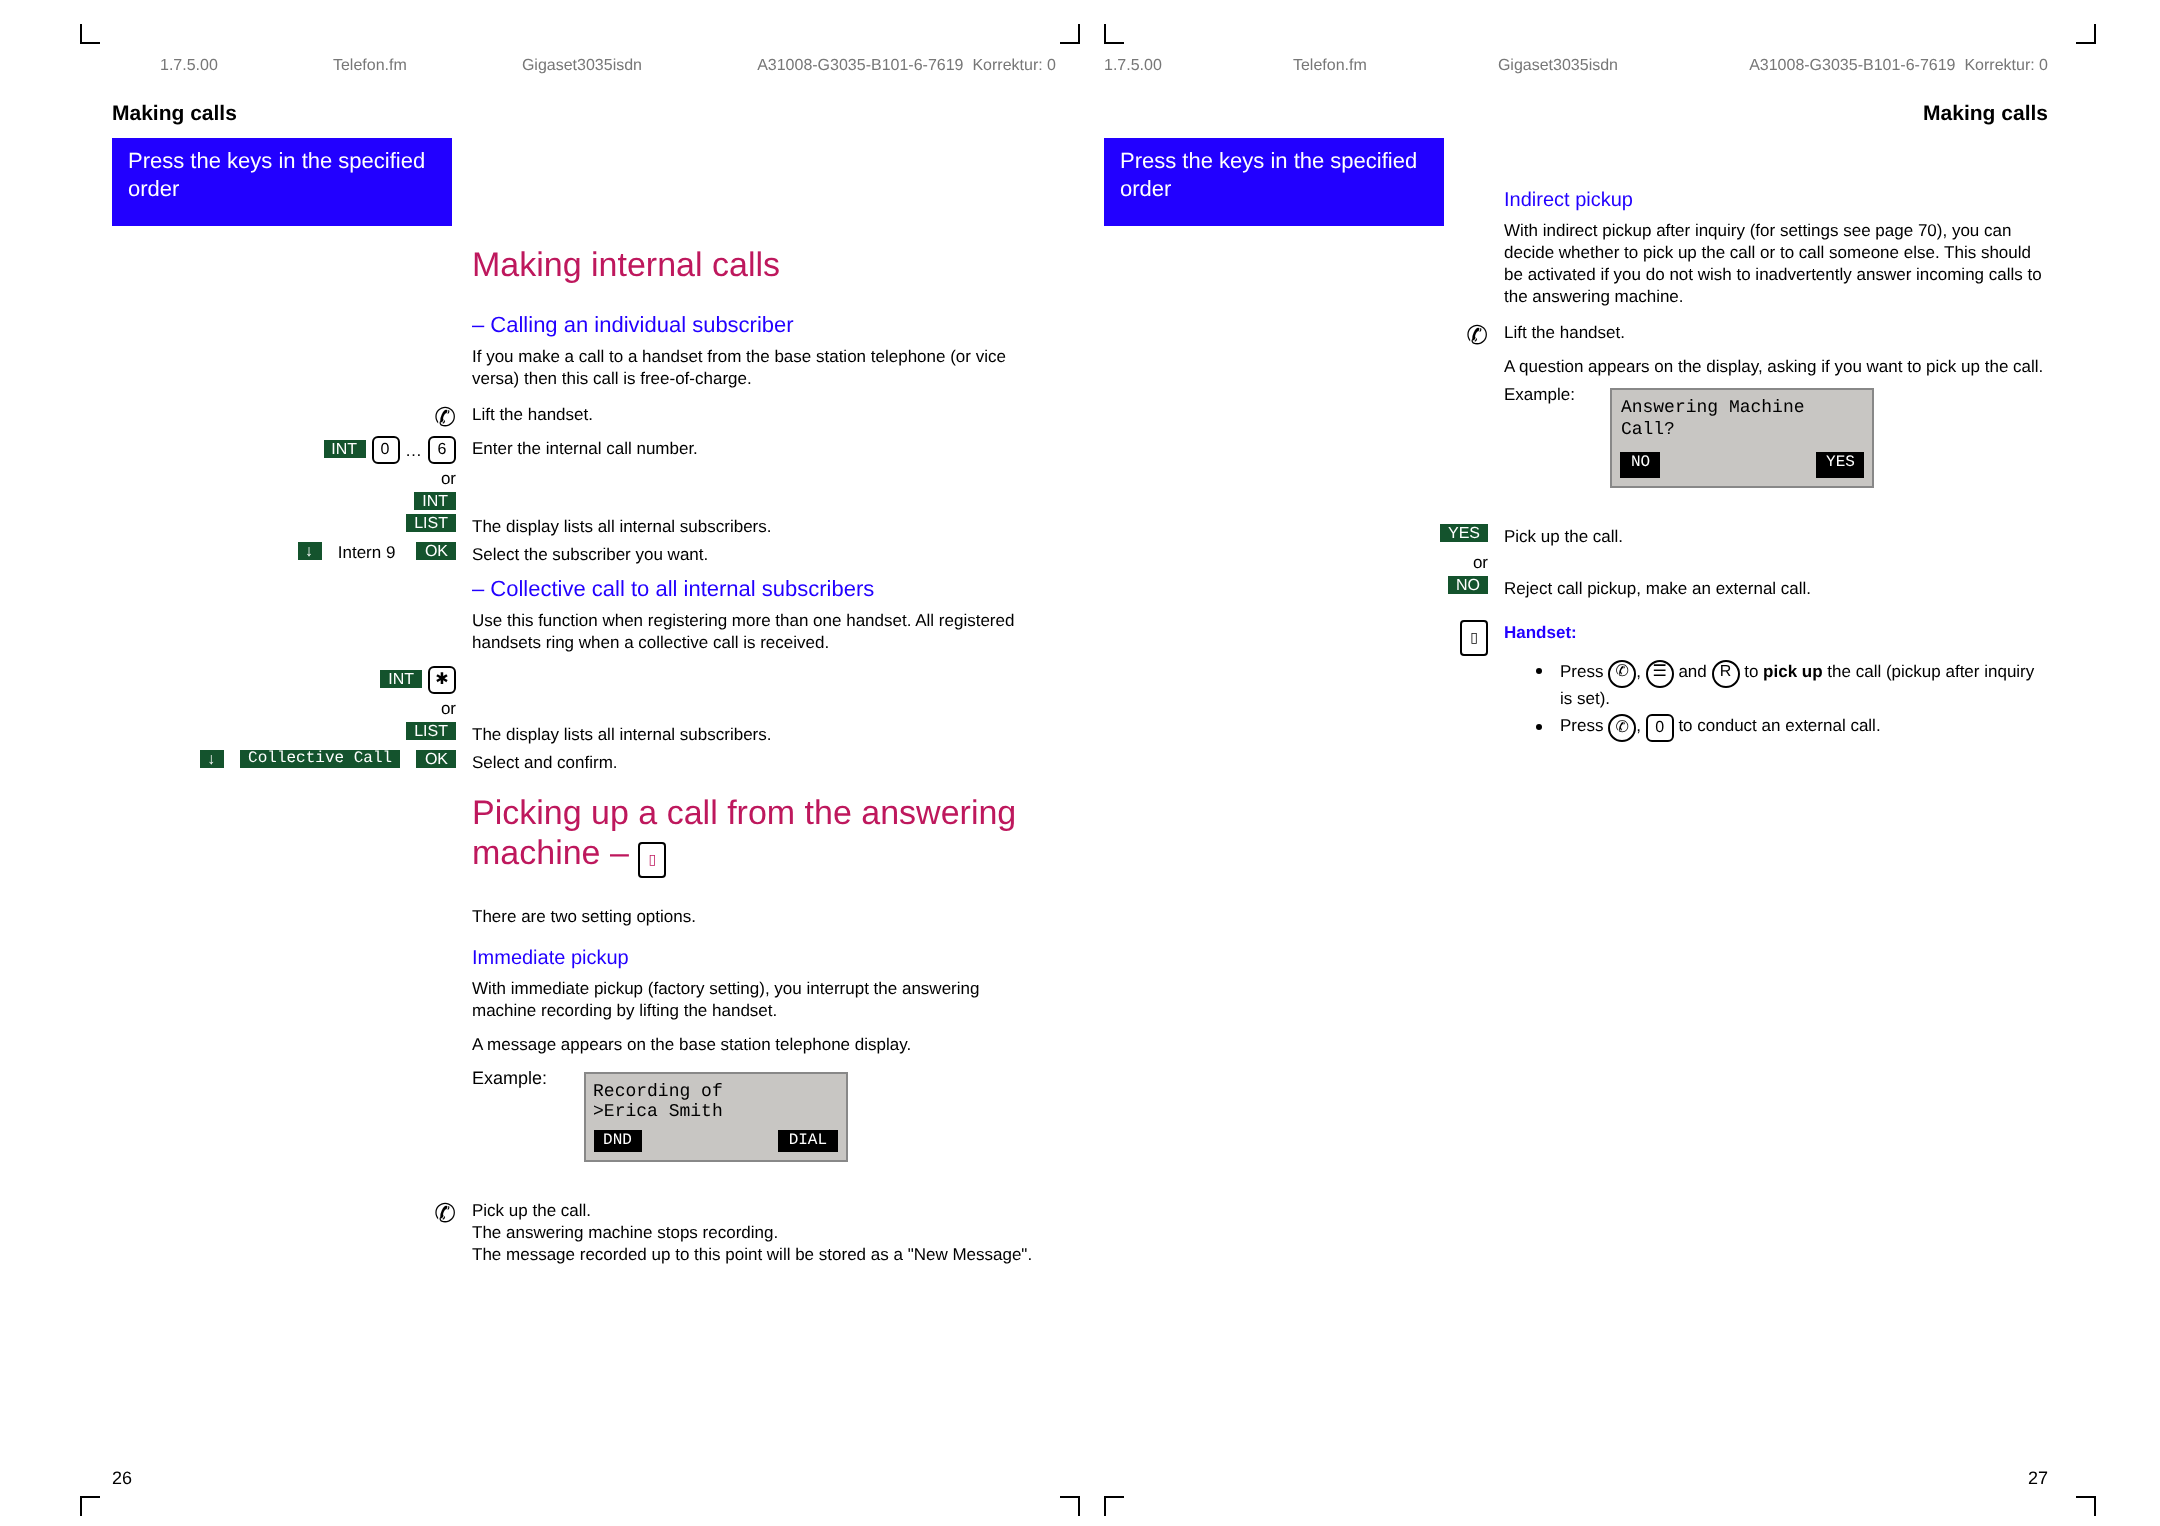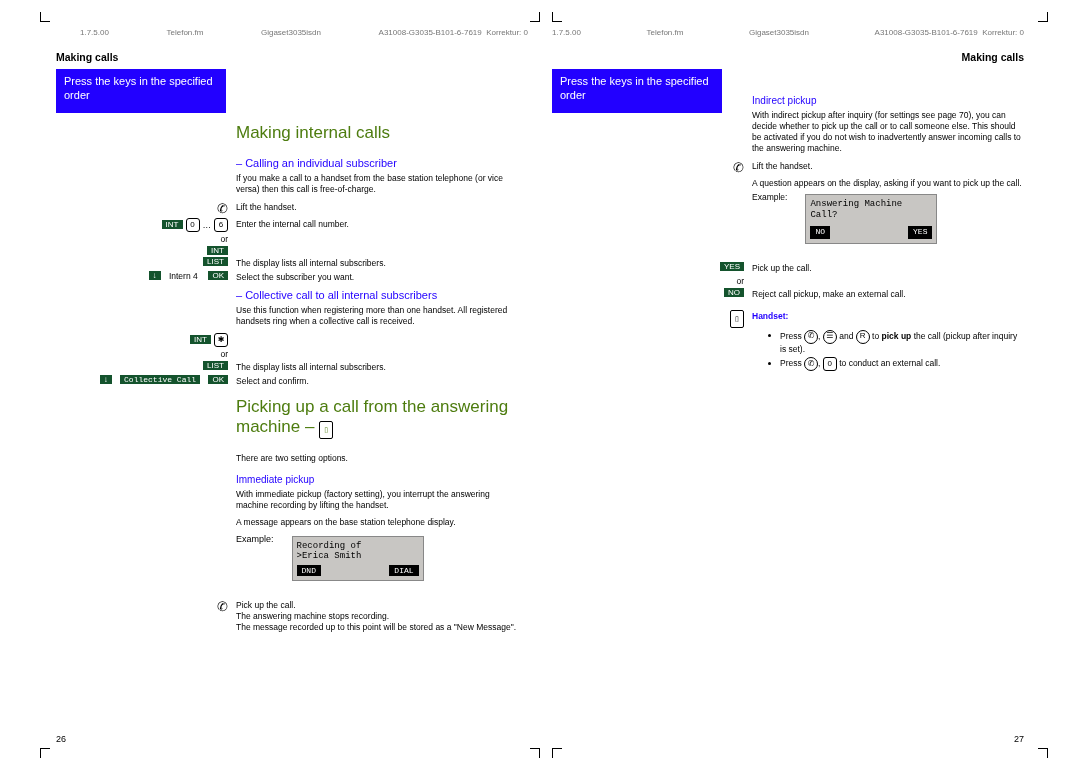--- a/index.html
+++ b/index.html
@@ -36,21 +36,21 @@
     margin-top: 6px;
     background: #2200ff;
     color: #fff;
     padding: 6px 8px 10px 8px;
     width: 170px;
     font-size: 11px;
     line-height: 1.25;
   }
 
   .body-col { padding-left: 180px; padding-right: 8px; }
-  .h1 { color: #4d7c0f; font-size: 17px; font-weight: normal; margin: 10px 0 14px 0; }
+  .h1 { color: #be185d; font-size: 17px; font-weight: normal; margin: 10px 0 14px 0; }
   .h2 { color: #2200ff; font-size: 11px; font-weight: normal; margin: 6px 0 4px 0; }
   .h3 { color: #2200ff; font-size: 10px; font-weight: normal; margin: 10px 0 4px 0; }
   .para { font-size: 8.5px; line-height: 1.3; margin: 0 0 6px 0; }
   .para b { font-weight: normal; }
 
   .step-row { display: flex; align-items: flex-start; margin: 2px 0; }
   .step-icons { width: 180px; min-width: 180px; text-align: right; padding-right: 8px; display: flex; justify-content: flex-end; align-items: center; gap: 3px; font-size: 8.5px; }
   .step-text { flex: 1; font-size: 8.5px; line-height: 1.3; padding-top: 1px; }
 
   .lcd {
@@ -148,21 +148,21 @@
         </div>
         <div class="step-text"></div>
       </div>
     <div class="step-row">
         <div class="step-icons">
           <span class="inv">LIST</span>
         </div>
       <div class="step-text">The display lists all internal subscribers.</div>
       </div>
     <div class="step-row">
-      <div class="step-icons"><span class="inv">↓</span>&nbsp;<span>Intern 4</span>&nbsp;&nbsp;<span class="inv">OK</span></div>
+      <div class="step-icons"><span class="inv">↓</span>&nbsp;<span>Intern 9</span>&nbsp;&nbsp;<span class="inv">OK</span></div>
       <div class="step-text">Select the subscriber you want.</div>
     </div>
 
     <div class="body-col">
       <div class="h2">– Collective call to all internal subscribers</div>
       <p class="para">Use this function when registering more than one handset. All registered handsets ring when a collective call is received.</p>
     </div>
     <div class="step-row">
         <div class="step-icons">
           <span class="inv">INT</span>

